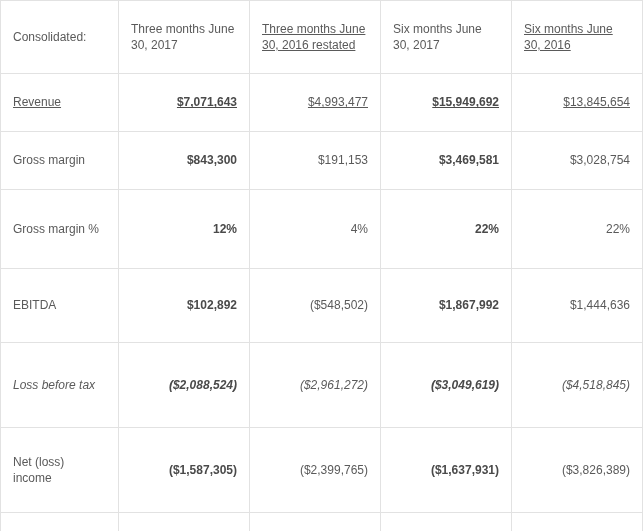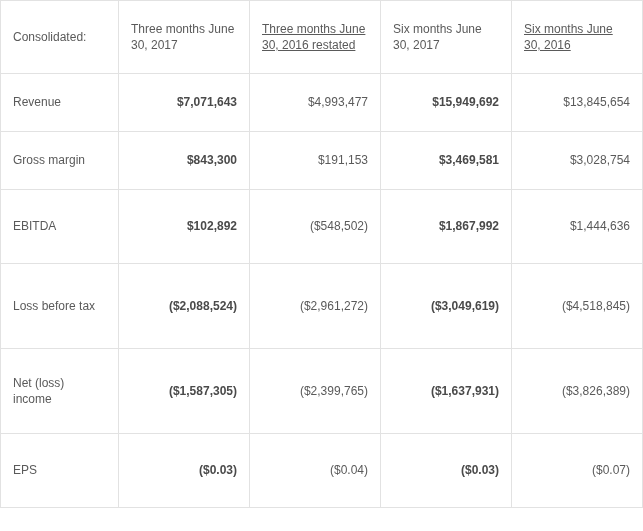--- a/index.html
+++ b/index.html
@@ -63,25 +63,25 @@
     color: #5a5a5a;
   }
   tbody td.num {
     text-align: right;
   }
   tbody td.num.bold {
     font-weight: bold;
     color: #4a4a4a;
     padding-left: 7px;
   }
-  tr.r-revenue td { height: 37px; }
+  tr.r-revenue td { height: 37px; text-decoration: underline; }
   tr.r-gm td { height: 37px; }
   tr.r-gmp td { height: 58px; }
   tr.r-ebitda td { height: 53px; }
-  tr.r-loss td { height: 64px; }
+  tr.r-loss td { height: 64px; font-style: italic; }
   tr.r-net td { height: 64px; }
   tr.r-eps td { height: 53px; }
 </style>
 </head>
 <body>
 
 <div class="table-wrap">
   <table class="fin">
     <colgroup>
       <col class="c0">
@@ -107,20 +107,27 @@
         <td class="num bold">$15,949,692</td>
         <td class="num">$13,845,654</td>
       </tr>
       <tr class="r-gm">
         <td class="rowlabel">Gross margin</td>
         <td class="num bold">$843,300</td>
         <td class="num">$191,153</td>
         <td class="num bold">$3,469,581</td>
         <td class="num">$3,028,754</td>
       </tr>
+      <tr class="r-gmp">
+        <td class="rowlabel">Gross margin %</td>
+        <td class="num bold">12%</td>
+        <td class="num">4%</td>
+        <td class="num bold">22%</td>
+        <td class="num">22%</td>
+      </tr>
       <tr class="r-ebitda">
         <td class="rowlabel">EBITDA</td>
         <td class="num bold">$102,892</td>
         <td class="num">($548,502)</td>
         <td class="num bold">$1,867,992</td>
         <td class="num">$1,444,636</td>
       </tr>
       <tr class="r-loss">
         <td class="rowlabel">Loss before tax</td>
         <td class="num bold">($2,088,524)</td>

